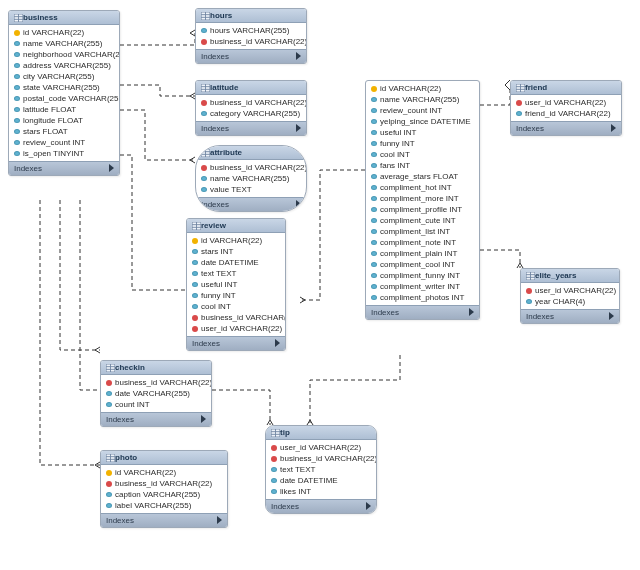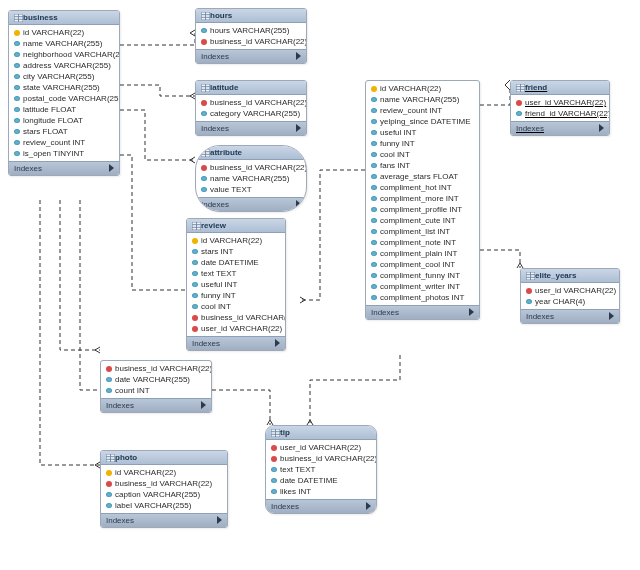--- a/index.html
+++ b/index.html
@@ -388,21 +388,21 @@
           <div class="col">
             <span class="dot attr"></span>
             <span>compliment_photos INT</span>
           </div>
         </div>
         <div class="tfoot">
           <span>Indexes</span>
           <span class="tri"></span>
         </div>
       </div>
-      <div class="table" style="left: 510px; top: 80px; width: 100px; text-decoration: underline;">
+      <div class="table" style="left: 510px; top: 80px; width: 112px;">
         <div class="thead">
           <svg class="icon-table" viewBox="0 0 10 9">
             <rect x="0" y="0" width="10" height="9" fill="#eef3f9" stroke="#6f84a0" stroke-width="1"></rect>
             <line x1="0" y1="3" x2="10" y2="3" stroke="#6f84a0" stroke-width="1"></line>
             <line x1="0" y1="6" x2="10" y2="6" stroke="#6f84a0" stroke-width="1"></line>
             <line x1="5" y1="0" x2="5" y2="9" stroke="#6f84a0" stroke-width="1"></line>
           </svg>
           <span>friend</span>
         </div>
         <div class="cols">
@@ -439,20 +439,29 @@
             <span class="dot attr"></span>
             <span>year CHAR(4)</span>
           </div>
         </div>
         <div class="tfoot">
           <span>Indexes</span>
           <span class="tri"></span>
         </div>
       </div>
       <div class="table" style="left: 100px; top: 360px; width: 112px;">
+        <div class="thead">
+          <svg class="icon-table" viewBox="0 0 10 9">
+            <rect x="0" y="0" width="10" height="9" fill="#eef3f9" stroke="#6f84a0" stroke-width="1"></rect>
+            <line x1="0" y1="3" x2="10" y2="3" stroke="#6f84a0" stroke-width="1"></line>
+            <line x1="0" y1="6" x2="10" y2="6" stroke="#6f84a0" stroke-width="1"></line>
+            <line x1="5" y1="0" x2="5" y2="9" stroke="#6f84a0" stroke-width="1"></line>
+          </svg>
+          <span>checkin</span>
+        </div>
         <div class="cols">
           <div class="col">
             <span class="dot fk"></span>
             <span>business_id VARCHAR(22)</span>
           </div>
           <div class="col">
             <span class="dot attr"></span>
             <span>date VARCHAR(255)</span>
           </div>
           <div class="col">

